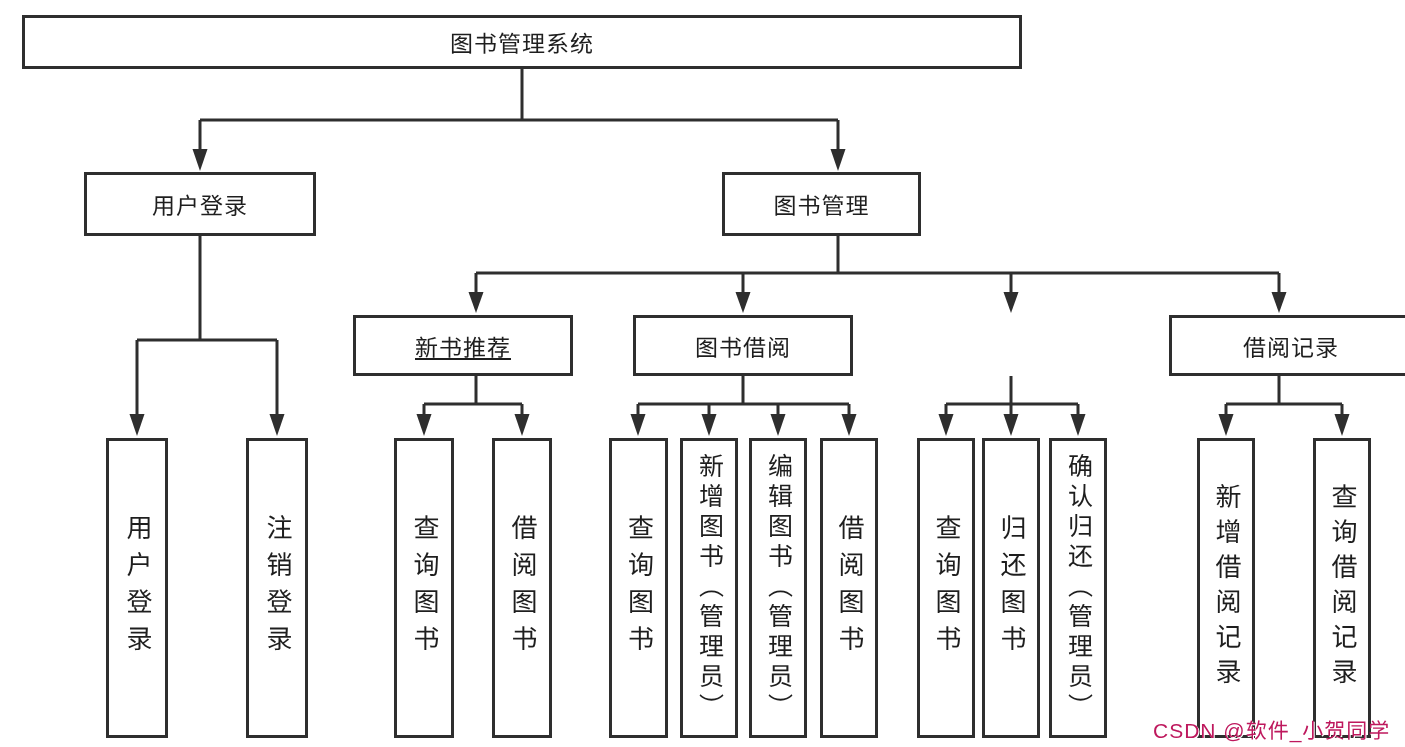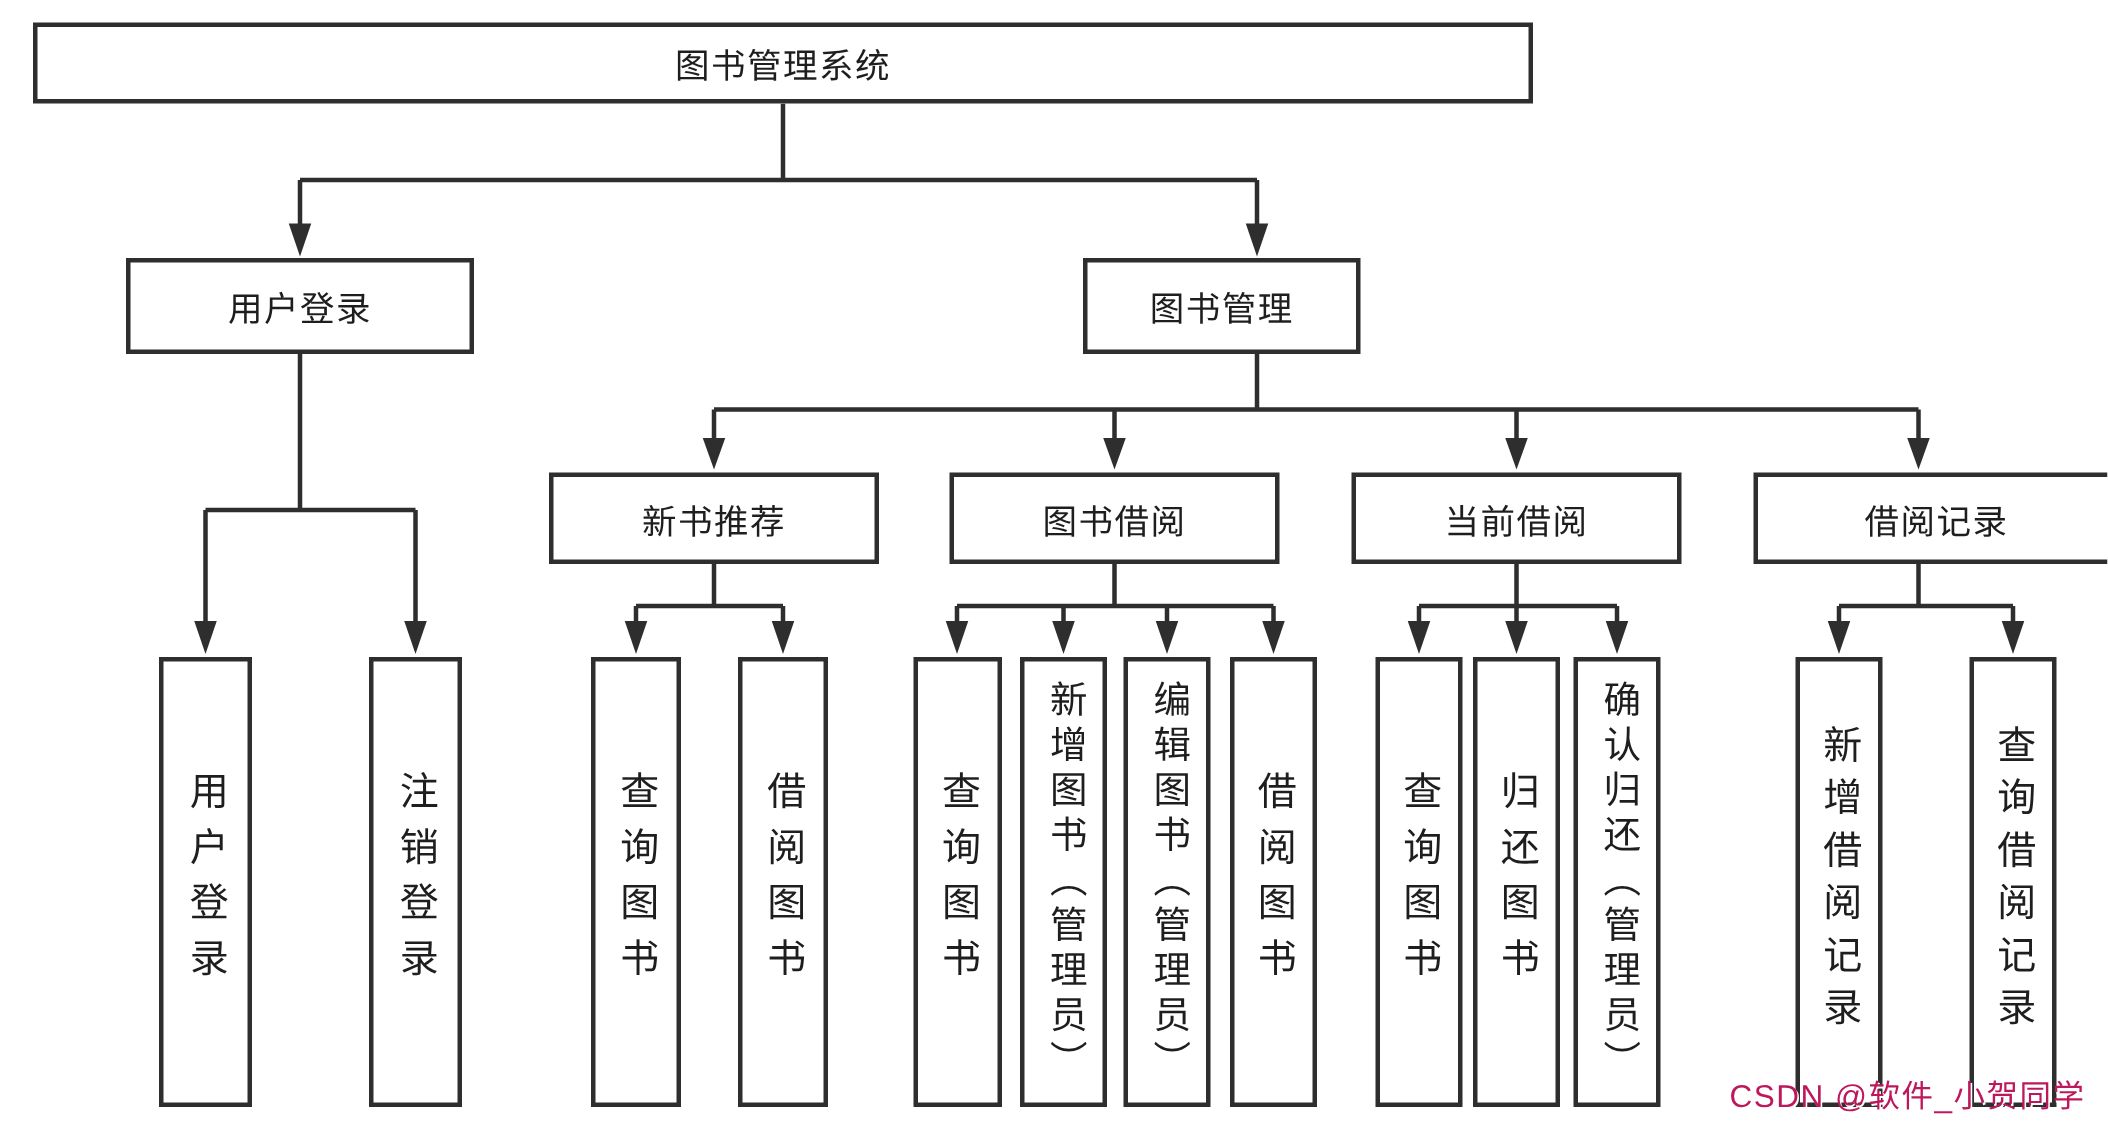--- a/index.html
+++ b/index.html
@@ -113,32 +113,29 @@
     </g>
   </svg>
 
   <div class="node hbox" style="left:22px; top:15px; width:1000px; height:54px;">
     <span>图书管理系统</span>
   </div>
 
   <div class="node hbox" style="left:84px; top:172px; width:232px; height:64px;">
     <span>用户登录</span>
   </div>
-  <div class="node hbox" style="left:722px; top:172px; width:185px; height:64px;">
+  <div class="node hbox" style="left:722px; top:172px; width:199px; height:64px;">
     <span>图书管理</span>
   </div>
 
-  <div class="node hbox" style="left:366px; top:315px; width:220px; height:61px;">
+  <div class="node hbox" style="left:353px; top:315px; width:220px; height:61px;text-decoration:underline;">
     <span>新书推荐</span>
   </div>
   <div class="node hbox" style="left:633px; top:315px; width:220px; height:61px;">
     <span>图书借阅</span>
-  </div>
-  <div class="node hbox" style="left:901px; top:315px; width:220px; height:61px;">
-    <span>当前借阅</span>
   </div>
   <div class="node hbox" style="left:1169px; top:315px; width:244px; height:61px;">
     <span>借阅记录</span>
   </div>
 
   <div class="node vbox" style="left:106px; top:438px; width:62px; height:300px;">
     <span class="len4">用户登录</span>
   </div>
   <div class="node vbox" style="left:246px; top:438px; width:62px; height:300px;">
     <span class="len4">注销登录</span>

